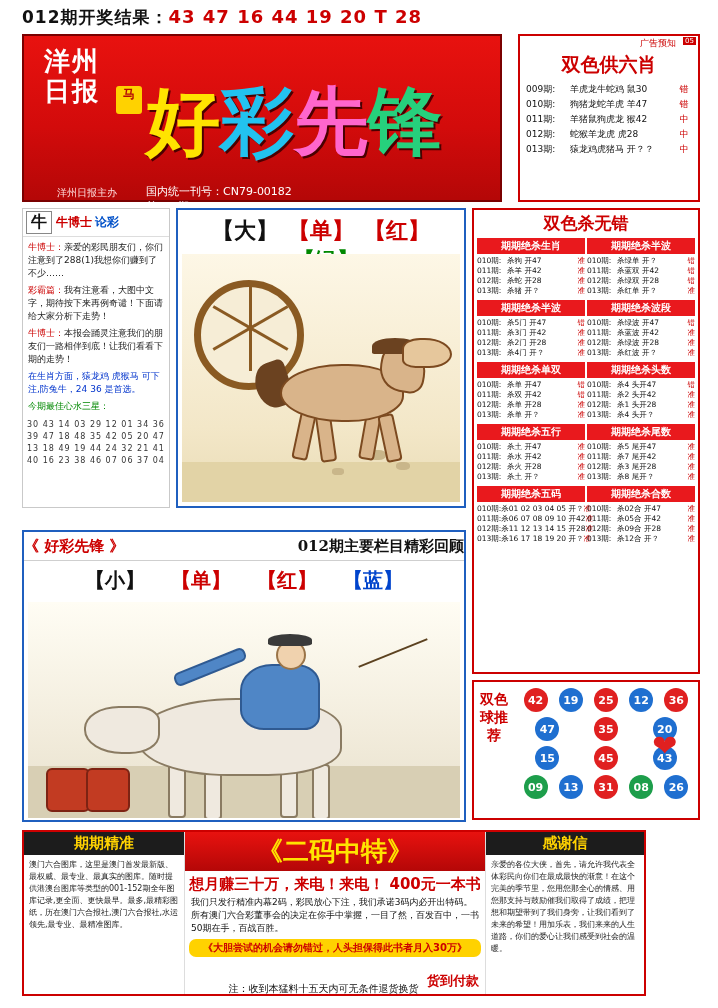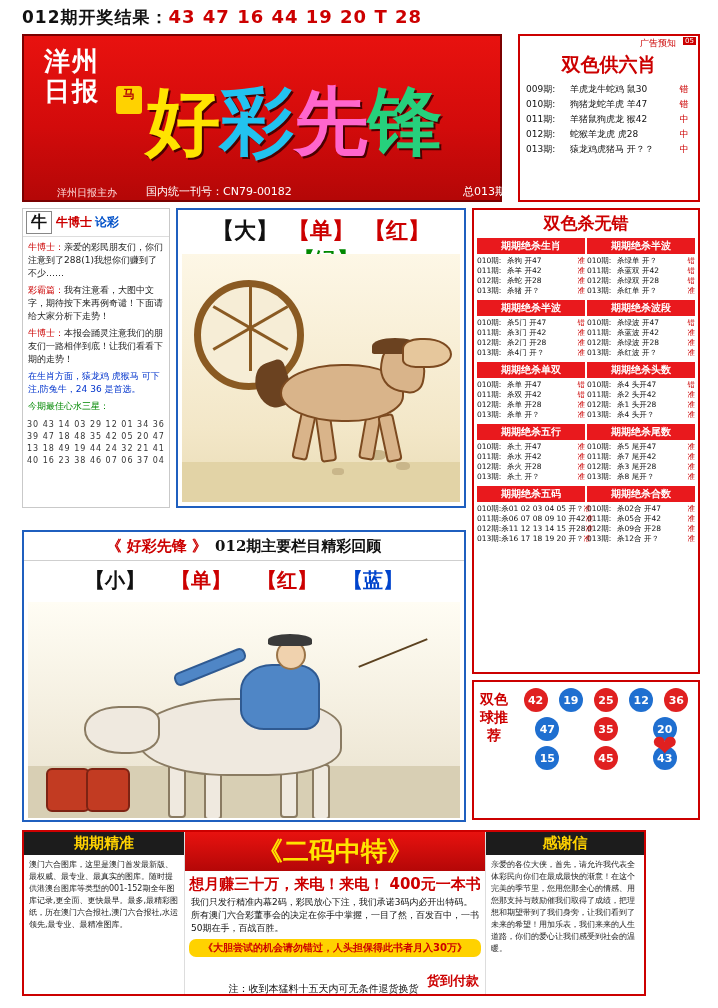--- a/index.html
+++ b/index.html
@@ -14,21 +14,21 @@
   .masthead{position:absolute;left:22px;top:34px;width:480px;height:168px;
     background:linear-gradient(180deg,#e8120f 0%,#d30b0b 55%,#b40707 100%);
     border:2px solid #7a0000;box-sizing:border-box;}
   .mh-left{position:absolute;left:8px;top:10px;width:80px;color:#fff;text-align:center;}
   .mh-left .big{font-size:26px;font-weight:bold;line-height:30px;letter-spacing:2px;font-family:"DejaVu Serif","Liberation Serif",serif;}
   .mh-sub{position:absolute;left:8px;top:150px;width:110px;color:#ffdede;font-size:10px;text-align:center;}
   .mh-badge{position:absolute;left:92px;top:50px;width:26px;height:28px;background:#ffd200;border-radius:3px;color:#b40707;font-size:12px;font-weight:bold;text-align:center;line-height:14px;padding-top:1px;box-sizing:border-box;}
   .mh-title{position:absolute;left:122px;top:42px;width:356px;height:86px;}
   .mh-title span{font-family:"DejaVu Serif","Liberation Serif",serif;font-size:74px;font-weight:bold;line-height:86px;text-shadow:2px 2px 0 #4a0000;}
   .c1{color:#ffe400;} .c2{color:#22c2ef;} .c3{color:#ff66cc;} .c4{color:#26d07c;}
-  .mh-foot{position:absolute;left:122px;top:148px;width:360px;color:#ffffff;font-size:11px;display:flex;justify-content:space-between;}
+  .mh-foot{position:absolute;left:122px;top:148px;width:360px;color:#ffffff;font-size:11px;display:flex;justify-content:space-between;flex-direction:column;}
 
   
   .adbox{position:absolute;left:518px;top:34px;width:182px;height:168px;background:#fff;border:2px solid #cc0000;box-sizing:border-box;}
   .adbox .ad-tag2{position:absolute;right:2px;top:1px;background:#cc0000;color:#fff;font-size:7px;padding:0 2px;}
   .adbox .ad-label{text-align:right;font-size:9px;color:#cc0000;padding:1px 22px 0 0;}
   .adbox h3{margin:2px 0 4px;text-align:center;font-size:19px;color:#cc0000;font-weight:bold;font-family:"DejaVu Serif","Liberation Serif",serif;}
   .adrow{font-size:9px;color:#111;padding:1px 6px;display:flex;}
   .adrow .a{width:44px;}
   .adrow .b{flex:1;}
   .adrow .c{width:16px;color:#cc0000;text-align:center;}
@@ -63,21 +63,21 @@
   .h-mane{position:absolute;left:120px;top:0px;width:46px;height:16px;background:#6b4220;border-radius:50% 50% 10% 10%;}
   .h-tail{position:absolute;left:4px;top:24px;width:34px;height:46px;background:#6b4220;border-radius:60% 20% 40% 60%;transform:rotate(-18deg);}
   .leg{position:absolute;width:12px;height:44px;background:#d9b48a;border:2px solid #7c4a20;border-radius:4px;}
   .l1{left:44px;top:74px;transform:rotate(12deg);} .l2{left:66px;top:76px;transform:rotate(-8deg);}
   .l3{left:110px;top:74px;transform:rotate(10deg);} .l4{left:130px;top:76px;transform:rotate(-12deg);}
   .ground{position:absolute;left:0;bottom:0;width:278px;height:40px;background:#e2d3a6;}
   .stone{position:absolute;background:#c9b68a;border-radius:40%;}
 
   
   .pic2{position:absolute;left:22px;top:530px;width:444px;height:292px;background:#fff;border:2px solid #1f5fbf;box-sizing:border-box;}
-  .pic2-title{height:28px;background:#ffffff;border-bottom:1px solid #cfcfcf;display:flex;align-items:center;justify-content:center;}
+  .pic2-title{height:28px;background:#ffffff;border-bottom:1px solid #cfcfcf;display:flex;align-items:center;justify-content:space-between;}
   .pic2-title .a{color:#cc0000;font-weight:bold;font-size:15px;font-family:"DejaVu Serif","Liberation Serif",serif;}
   .pic2-title .b{color:#111;font-weight:bold;font-size:15px;margin-left:8px;font-family:"DejaVu Serif","Liberation Serif",serif;}
   .pic2 .tags2{text-align:center;padding-top:6px;font-size:20px;font-weight:bold;font-family:"DejaVu Serif","Liberation Serif",serif;}
   .pic2 .tags2 .k1{color:#111;} .pic2 .tags2 .k2{color:#cc0000;margin-left:26px;}
   .pic2 .tags2 .k3{color:#cc0000;margin-left:26px;} .pic2 .tags2 .k4{color:#0044cc;margin-left:26px;}
   .scene2{position:absolute;left:4px;top:70px;width:432px;height:216px;background:linear-gradient(180deg,#fffdf4 0%,#f2ecdc 60%,#e7e0cc 100%);overflow:hidden;}
   .s2-ground{position:absolute;left:0;bottom:0;width:432px;height:52px;background:#d8cfb4;}
   .ox-body{position:absolute;left:110px;top:96px;width:200px;height:74px;background:#efe9df;border:2px solid #8a7b62;border-radius:48% 40% 36% 44%;}
   .ox-head{position:absolute;left:56px;top:104px;width:72px;height:44px;background:#efe9df;border:2px solid #8a7b62;border-radius:46% 30% 40% 50%;}
   .ox-leg{position:absolute;width:14px;height:52px;background:#efe9df;border:2px solid #8a7b62;border-radius:4px;}
@@ -521,20 +521,27 @@
       <div class="ballrow">
         <span class="ball bblue">47</span>
         <span class="ball bred">35</span>
         <span class="ball bblue">20</span>
       </div>
       <div class="ballrow">
         <span class="ball bblue">15</span>
         <span class="ball bred">45</span>
         <span class="ball bblue">43</span>
       </div>
+      <div class="ballrow">
+        <span class="ball bgreen">09</span>
+        <span class="ball bblue">13</span>
+        <span class="ball bred">31</span>
+        <span class="ball bgreen">08</span>
+        <span class="ball bblue">26</span>
+      </div>
     </div>
     <div class="cupid">❤</div>
   </div>
 
   <div class="bot">
     <div class="bcol1">
       <div class="bh">期期精准</div>
       <div class="bt">澳门六合图库，这里是澳门首发最新版、最权威、最专业、最真实的图库。随时提供港澳台图库等类型的001-152期全年图库记录,更全面、更快最早。最多,最精彩图纸，历在澳门六合报社,澳门六合报社,水运领先,最专业、最精准图库。</div>
     </div>
     <div class="bcol2">

